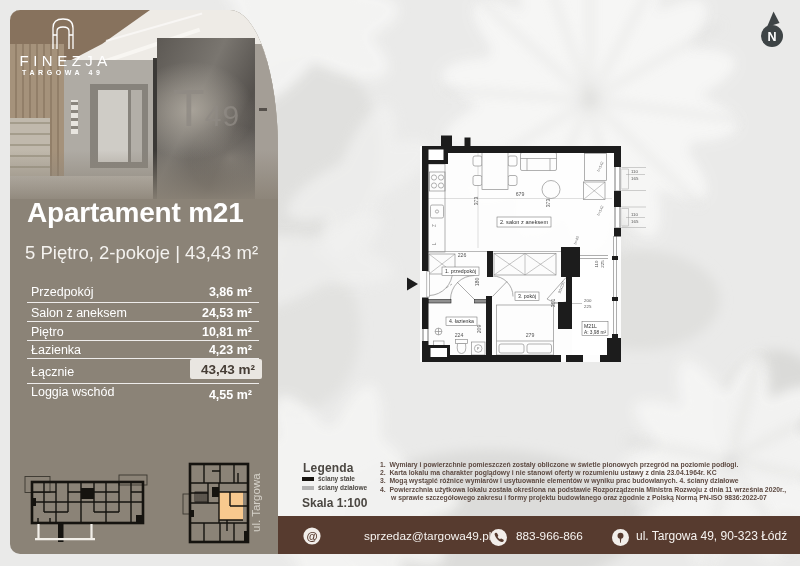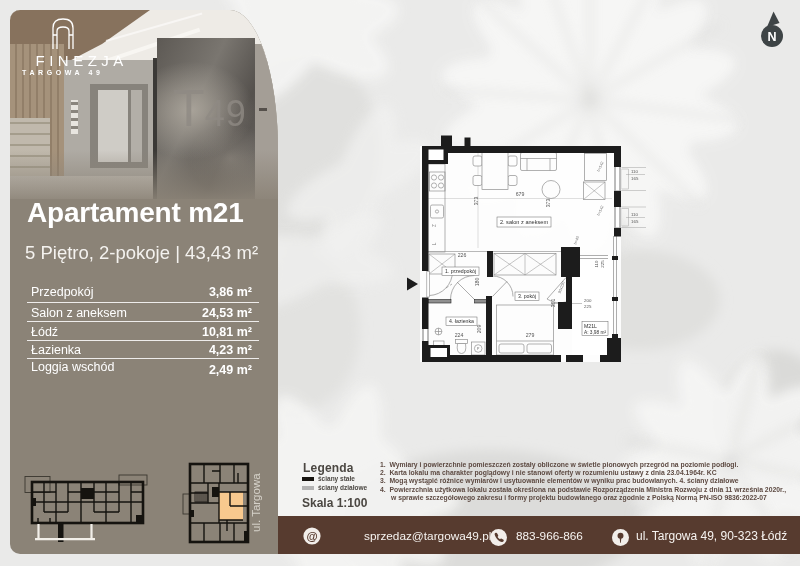--- a/index.html
+++ b/index.html
@@ -115,37 +115,37 @@
   <div class="abs" style="left:203px;top:46px;width:30px;height:3.5px;background:#26241f;transform:rotate(55deg);transform-origin:0 0;"></div>
 
   <div class="abs" style="left:0;top:166px;width:268px;height:23px;background:linear-gradient(#c9c4bc,#cfcac2);"></div>
 
   <div class="abs" style="left:143px;top:48px;width:4px;height:141px;background:#3b3936;"></div>
 
   <div class="abs" style="left:147px;top:28px;width:98px;height:161px;
        background:radial-gradient(90px 70px at 35% 45%,rgba(176,170,160,0.85),rgba(176,170,160,0) 70%),radial-gradient(60px 50px at 75% 75%,rgba(150,144,135,0.6),rgba(150,144,135,0) 70%),linear-gradient(115deg,#5d5954 0%,#7a7670 40%,#55514d 70%,#6b6763 100%);"></div>
 
   <div class="abs" style="left:163px;top:68px;width:82px;height:80px;color:#8f8a84;opacity:0.8;
-       font-size:52px;font-weight:400;">T<span style="font-size:36px;letter-spacing:1px;margin-top:16px;">49</span></div>
+       font-size:52px;font-weight:400;">T<span style="font-size:30px;letter-spacing:1px;margin-top:16px;">49</span></div>
 
   <div class="abs" style="left:245px;top:34px;width:33px;height:155px;background:#a49e96;"></div>
   <div class="abs" style="left:249px;top:98px;width:8px;height:3px;background:#55504b;"></div>
 
   <div class="abs" style="left:0;top:140px;width:268px;height:49px;background:linear-gradient(rgba(139,131,119,0),rgba(139,131,119,0.9));"></div>
 
   <svg class="abs" style="left:42px;top:8px;" width="22" height="31" viewBox="0 0 22 31">
     <g fill="none" stroke="#ffffff" stroke-width="1.3">
       <path d="M1 31 V 10 Q1 1 11 1 Q21 1 21 10 V 31"></path>
       <path d="M5 31 V 13 Q5 9 11 9 Q17 9 17 13 V 31"></path>
       <path d="M1 17 H 5 M17 17 H 21"></path>
     </g>
   </svg>
 
   <div class="abs" style="left:5px;top:42px;width:92px;text-align:center;color:#fff;
-       font-size:15px;font-weight:400;letter-spacing:4.5px;text-indent:4.5px;padding-left:16px;">FINEZJA</div>
+       font-size:15px;font-weight:400;letter-spacing:4.5px;text-indent:4.5px;">FINEZJA</div>
 
   <div class="abs" style="left:5px;top:59px;width:92px;text-align:center;color:#fff;
        font-size:7px;font-weight:700;letter-spacing:3.6px;text-indent:3.6px;">TARGOWA 49</div>
 </div>
 
 <div class="abs" style="left:27px;top:197px;color:#fff;font-size:28px;font-weight:700;letter-spacing:-0.2px;">Apartament m21</div>
 
 <div class="abs" style="left:25px;top:242px;color:#f4f2ef;font-size:18.5px;font-weight:400;">5 Piętro, 2-pokoje | 43,43 m²</div>
 
 <div class="abs" style="left:27px;top:283px;width:232px;color:#fff;font-size:12.5px;">
@@ -154,33 +154,38 @@
     <span style="position:absolute;left:4px;top:2px;">Przedpokój</span>
     <span style="position:absolute;right:7px;top:2px;font-weight:700;">3,86 m²</span>
   </div>
 
   <div style="position:relative;height:18.5px;border-bottom:1px solid rgba(255,255,255,.85);">
     <span style="position:absolute;left:4px;top:3px;">Salon z aneksem</span>
     <span style="position:absolute;right:7px;top:3px;font-weight:700;">24,53 m²</span>
   </div>
 
   <div style="position:relative;height:17.5px;border-bottom:1px solid rgba(255,255,255,.85);">
-    <span style="position:absolute;left:4px;top:2.5px;">Łódź</span>
+    <span style="position:absolute;left:4px;top:2.5px;">Piętro</span>
     <span style="position:absolute;right:7px;top:2.5px;font-weight:700;text-align:center;">10,81 m²</span>
   </div>
 
   <div style="position:relative;height:17px;border-bottom:1px solid rgba(255,255,255,.85);">
     <span style="position:absolute;left:4px;top:2.5px;">Łazienka</span>
     <span style="position:absolute;right:7px;top:2.5px;font-weight:700;">4,23 m²</span>
   </div>
 
+  <div style="position:relative;height:24px;border-bottom:1px solid rgba(255,255,255,.85);">
+    <span style="position:absolute;left:4px;top:6.5px;">Łącznie</span>
+    <span style="position:absolute;right:-3px;top:0.5px;width:72px;height:19.5px;background:#e9e6e1;border-radius:2px;"></span>
+    <span style="position:absolute;right:4px;top:3px;font-weight:700;color:#463d35;font-size:13.5px;">43,43 m²</span>
+  </div>
 
   <div style="position:relative;height:22px;">
     <span style="position:absolute;left:4px;top:1px;">Loggia wschód</span>
-    <span style="position:absolute;right:7px;top:4.5px;font-weight:700;">2,49 m²</span>
+    <span style="position:absolute;right:7px;top:4.5px;font-weight:700;">4,55 m²</span>
   </div>
 </div>
 
 <svg class="abs" style="left:24px;top:474px;" width="128" height="70" viewBox="0 0 128 70">
   <g fill="none" stroke="#3a372f" stroke-width="0.9">
     <rect x="1" y="2.5" width="25" height="16"></rect>
     <rect x="95" y="1" width="28" height="10"></rect>
   </g>
   <g fill="none" stroke="#15130f" stroke-width="2.6">
     <rect x="8" y="8" width="111" height="41"></rect>

